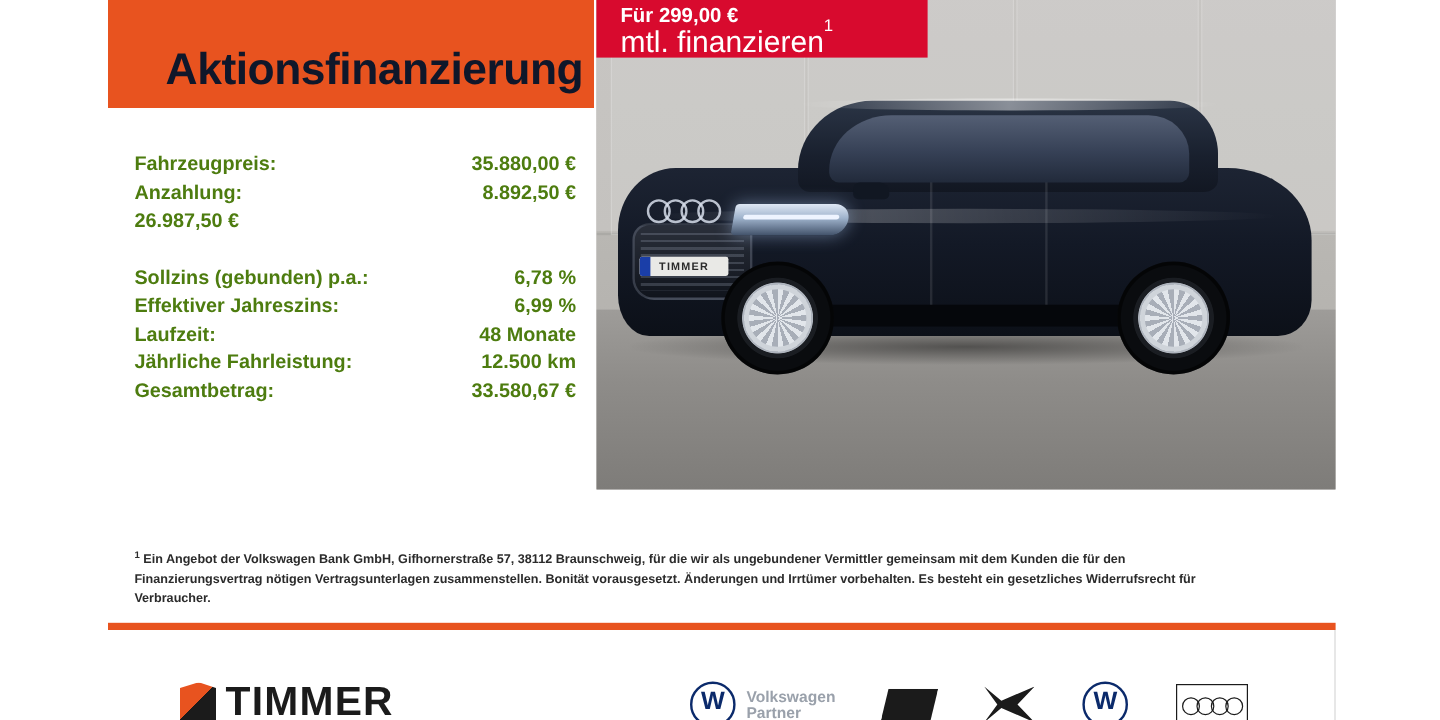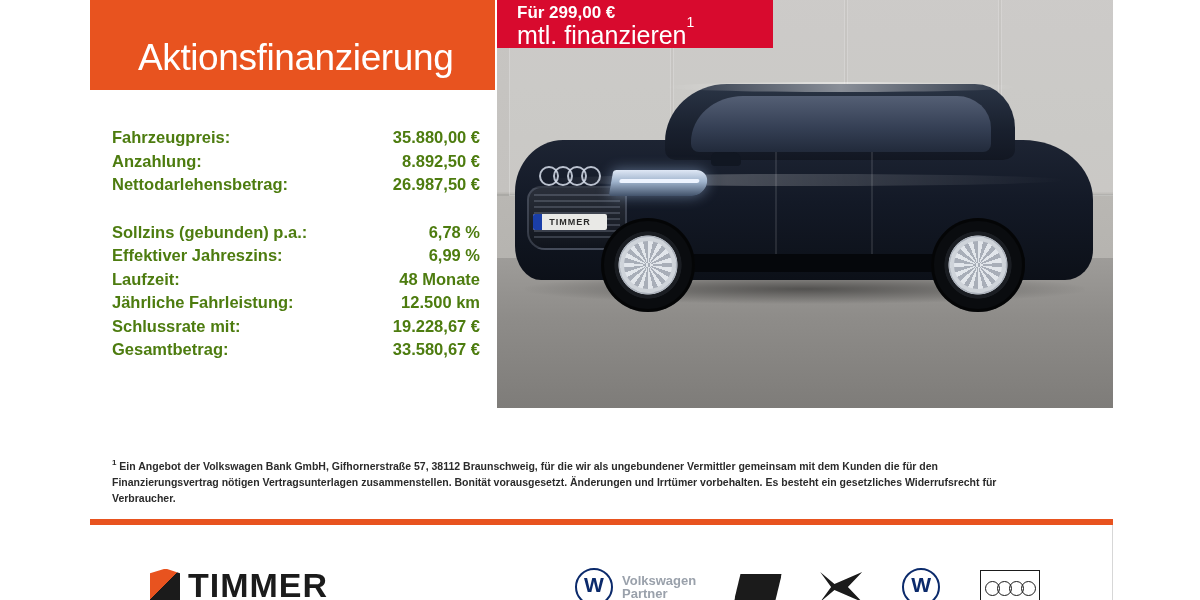--- a/index.html
+++ b/index.html
@@ -23,23 +23,23 @@
     top: -60px;
     width: 405px;
     height: 150px;
     background: #e8531f;
     display: flex;
     align-items: flex-end;
     box-sizing: border-box;
     padding: 0 0 14px 48px;
   }
   .headline-text {
-    color: #ffffff;
+    color: #0f172a;
     font-size: 37px;
-    font-weight: normal;
+    font-weight: bold;
     letter-spacing: -0.4px;
     line-height: 1;
     white-space: nowrap;
   }
 
   
   .photo {
     position: absolute;
     left: 497px;
     top: -72px;
@@ -465,45 +465,40 @@
 
   <div class="f-row">
     <span>Fahrzeugpreis:</span>
     <span class="f-val">35.880,00 €</span>
   </div>
   <div class="f-row">
     <span>Anzahlung:</span>
     <span class="f-val">8.892,50 €</span>
   </div>
   <div class="f-row">
-    <span>Nettodarlehensbetrag:</span>
     <span class="f-val">26.987,50 €</span>
   </div>
 
   <div class="f-gap"></div>
 
   <div class="f-row">
     <span>Sollzins (gebunden) p.a.:</span>
     <span class="f-val">6,78 %</span>
   </div>
   <div class="f-row">
     <span>Effektiver Jahreszins:</span>
     <span class="f-val">6,99 %</span>
   </div>
   <div class="f-row">
     <span>Laufzeit:</span>
     <span class="f-val">48 Monate</span>
   </div>
   <div class="f-row">
     <span>Jährliche Fahrleistung:</span>
     <span class="f-val">12.500 km</span>
-  </div>
-  <div class="f-row">
-    <span>Schlussrate mit:</span>
-    <span class="f-val">19.228,67 €</span>
   </div>
   <div class="f-row">
     <span>Gesamtbetrag:</span>
     <span class="f-val">33.580,67 €</span>
   </div>
 </div>
 
 <div class="footnote"><sup>1</sup><span> Ein Angebot der Volkswagen Bank GmbH, Gifhornerstraße 57, 38112 Braunschweig, für die wir als ungebundener Vermittler gemeinsam mit dem Kunden die für den Finanzierungsvertrag nötigen Vertragsunterlagen zusammenstellen. Bonität vorausgesetzt. Änderungen und Irrtümer vorbehalten. Es besteht ein gesetzliches Widerrufsrecht für Verbraucher.</span></div>
 
 <div class="bottom-rule"></div>

